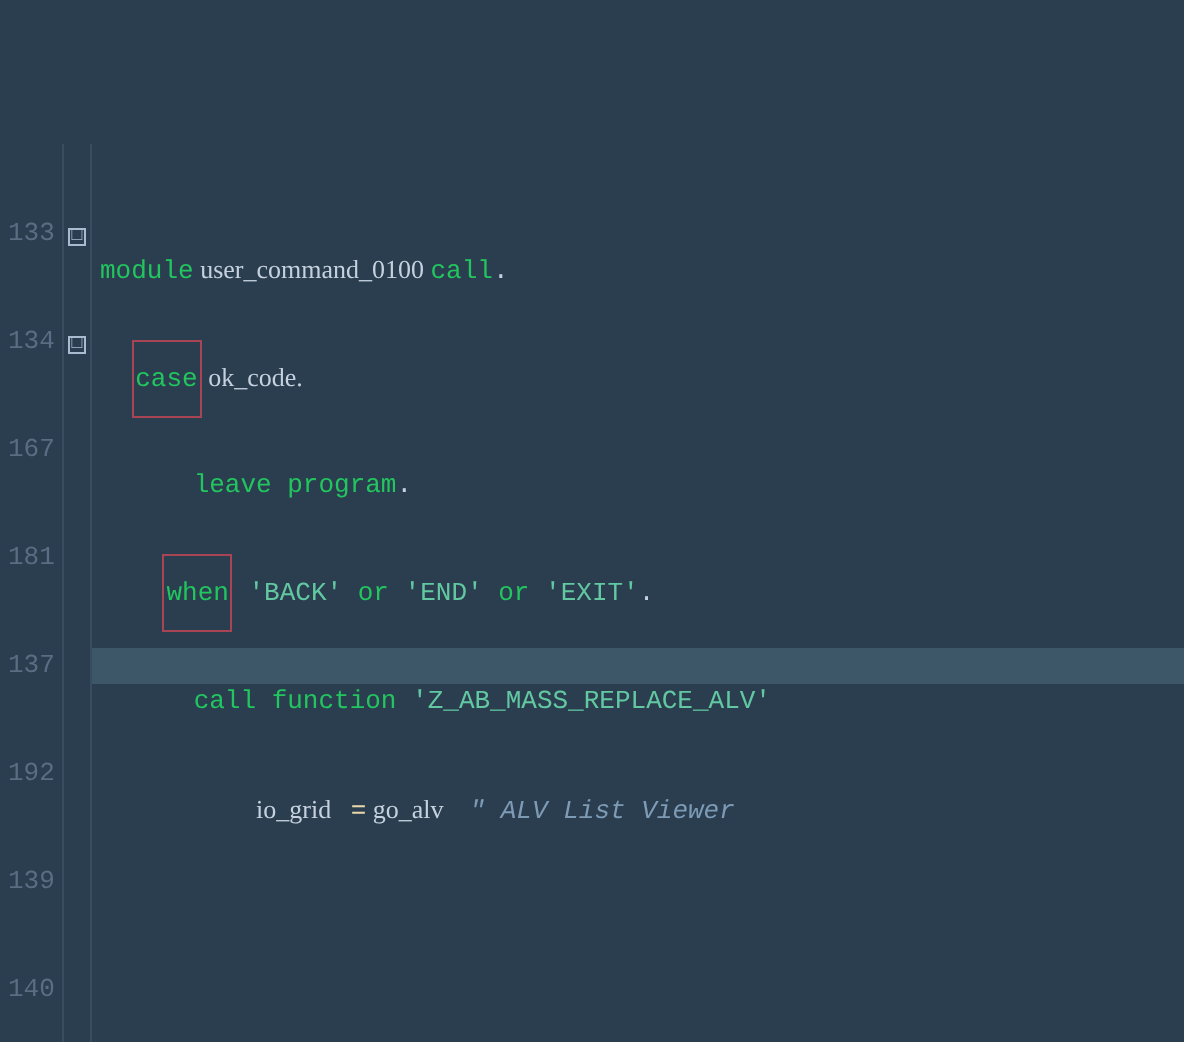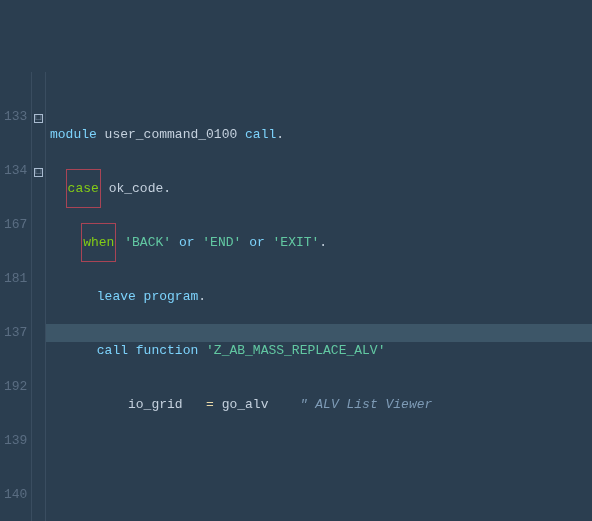--- a/index.html
+++ b/index.html
@@ -39,25 +39,25 @@
   }
   .line { height: 18px; }
   .hl-line {
     position: absolute;
     left: 0; right: 0;
     height: 18px;
     background: #3d5668;
     z-index: 0;
   }
   .code .line { position: relative; z-index: 1; }
-  .kw { color: #7dd3fc; text-align: center; }
-  .kw-box { color: #84cc16; border: 1px solid #a94455; padding: 11px 1px; }
+  .kw { color: #22c55e; text-align: center; }
+  .kw-box { color: #22c55e; border: 1px solid #a94455; padding: 11px 1px; }
   .cmt { color: #7e9bb6; font-style: italic; }
   .str { color: #62c8a2; }
-  .id { color: #c5d1de; }
+  .id { color: #c5d1de; font-family: Liberation Serif, serif; }
   .op { color: #e8d8a8; }
   .fold-box {
     display: inline-block;
     width: 9px; height: 9px;
     border: 1px solid #a9bbd0;
     line-height: 7px;
     font-size: 9px;
     text-align: center;
     margin-top: 4px;
   }
@@ -107,22 +107,22 @@
     <div class="line"></div><div class="line"></div><div class="line"></div>
     
     
     
     
   </div>
   <div class="code">
     <div class="hl-line" style="top:252px"></div>
     <div class="line"><span class="kw">module</span><span class="id"> user_command_0100 </span><span class="kw">call</span><span>.</span></div>
     <div class="line">  <span class="kw-box">case</span><span class="id"> ok_code.</span></div>
+    <div class="line">      <span class="kw">leave program</span><span>.</span></div>
     <div class="line">    <span class="kw-box">when</span><span> </span><span class="str">'BACK'</span><span> </span><span class="kw">or</span><span> </span><span class="str">'END'</span><span> </span><span class="kw">or</span><span> </span><span class="str">'EXIT'</span><span>.</span></div>
-    <div class="line">      <span class="kw">leave program</span><span>.</span></div>
     <div class="line">      <span class="kw">call function</span><span> </span><span class="str">'Z_AB_MASS_REPLACE_ALV'</span></div>
     <div class="line">          <span class="id">io_grid   </span><span class="op">=</span><span class="id"> go_alv    </span><span class="cmt">" ALV List Viewer</span></div>
     
     
     
     
     
     
     
     

